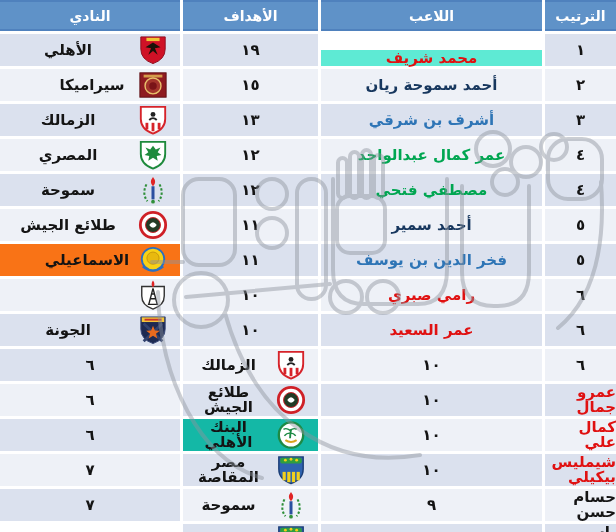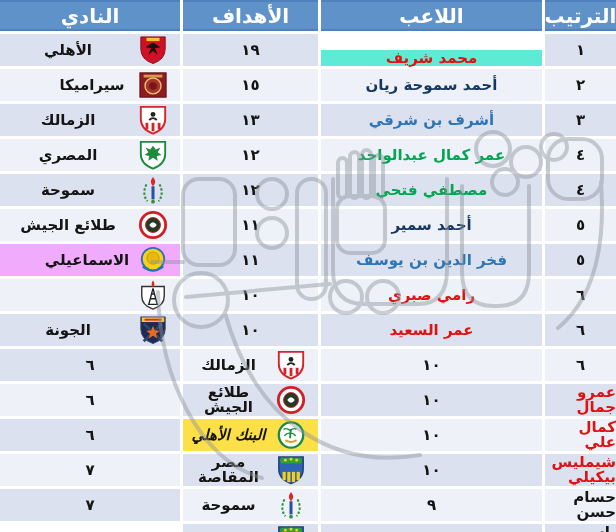--- a/index.html
+++ b/index.html
@@ -7,21 +7,21 @@
   .screen{position:relative;width:616px;height:532px;background:#fff;overflow:hidden;direction:rtl;}
   .grid{
     display:grid;
     grid-template-columns:71px 221px 135px 180px; 
     grid-template-rows:31px repeat(15,1fr);
     gap:3px;
     width:616px;height:532px;
     background:#fff;
   }
   .cell{display:flex;align-items:center;justify-content:center;font-size:15px;color:var(--text-black);line-height:1;}
-  .hcell{background:var(--header-bg);color:#fff;font-size:20px;border-top:2px solid var(--header-border);border-bottom:2px solid var(--header-border);}
+  .hcell{background:var(--header-bg);color:#fff;font-size:14px;border-top:2px solid var(--header-border);border-bottom:2px solid var(--header-border);}
   .club-cell{justify-content:flex-start;padding-inline-start:12px;gap:6px;}
   .club-cell .name-wrap{flex:1;text-align:center;padding-inline-end:4px;}
   .logo{width:30px;height:32px;flex:0 0 auto;display:flex;align-items:center;justify-content:center;}
   .logo svg{width:30px;height:32px;display:block;}
   .watermark{position:absolute;inset:0;opacity:.45;pointer-events:none;z-index:5;}
 </style>
 </head>
 <body>
 
 <div class="screen">
@@ -111,21 +111,21 @@
             <circle cx="16" cy="17" r="13.5" fill="#fff" stroke="#cf2027" stroke-width="3"></circle>
             <circle cx="16" cy="17" r="8" fill="#233b25" stroke="#cf2027"></circle>
             <path d="M12 17 q4 -6 8 0 q-4 6 -8 0" fill="#fff"></path>
           </svg>
         </span>
         <span class="name-wrap">طلائع الجيش</span>
       </div>
       <div class="cell" style="background: rgb(219, 225, 238);">٥</div>
       <div class="cell" style="background: rgb(219, 225, 238); color: rgb(46, 117, 182);">فخر الدين بن يوسف</div>
       <div class="cell" style="background: rgb(219, 225, 238);">١١</div>
-      <div class="cell club-cell" style="background: #f0abfc; padding-left: 38px;">
+      <div class="cell club-cell" style="background: #f97316; padding-left: 38px;">
         <span class="logo">
           <svg viewBox="0 0 32 34">
             <circle cx="16" cy="16" r="12" fill="#f7d117" stroke="#2b6fc0" stroke-width="2"></circle>
             <circle cx="16" cy="15" r="6.5" fill="#e8b90f" stroke="#c8960a"></circle>
             <path d="M5 24 q5.5 4.5 11 4.5 q5.5 0 11 -4.5" stroke="#2b6fc0" stroke-width="2.2" fill="none"></path>
           </svg>
         </span>
         <span class="name-wrap">الاسماعيلي</span>
       </div>
       <div class="cell" style="background: rgb(238, 241, 247);">٦</div>
@@ -179,21 +179,21 @@
             <circle cx="16" cy="17" r="13.5" fill="#fff" stroke="#cf2027" stroke-width="3"></circle>
             <circle cx="16" cy="17" r="8" fill="#233b25" stroke="#cf2027"></circle>
             <path d="M12 17 q4 -6 8 0 q-4 6 -8 0" fill="#fff"></path>
           </svg>
         </span>
         <span class="name-wrap">طلائع الجيش</span>
       </div>
       <div class="cell" style="background: rgb(238, 241, 247);">٦</div>
       <div class="cell" style="background: rgb(238, 241, 247); color: rgb(224, 17, 17);">كمال علي</div>
       <div class="cell" style="background: rgb(238, 241, 247);">١٠</div>
-      <div class="cell club-cell" style="background: #fde047; font-style: italic;">
+      <div class="cell club-cell" style="background: #14b8a6;">
         <span class="logo">
           <svg viewBox="0 0 32 34">
             <ellipse cx="16" cy="17" rx="13" ry="13.5" fill="#fff" stroke="#1d8a44" stroke-width="2.5"></ellipse>
             <path d="M16 11 q-1 6 -1 9.5" stroke="#1d8a44" stroke-width="2" fill="none"></path>
             <path d="M15 12 q-4 -3 -7 -1 M15 12 q4 -3 7 -1 M15 15 q-4 0 -6 3 M15 15 q4 0 6 3" stroke="#1d8a44" stroke-width="1.5" fill="none"></path>
             <path d="M10 22.5 q6 4 12 0" stroke="#d9a520" stroke-width="2.2" fill="none"></path>
           </svg>
         </span>
         <span class="name-wrap">البنك الأهلي</span>
       </div>

